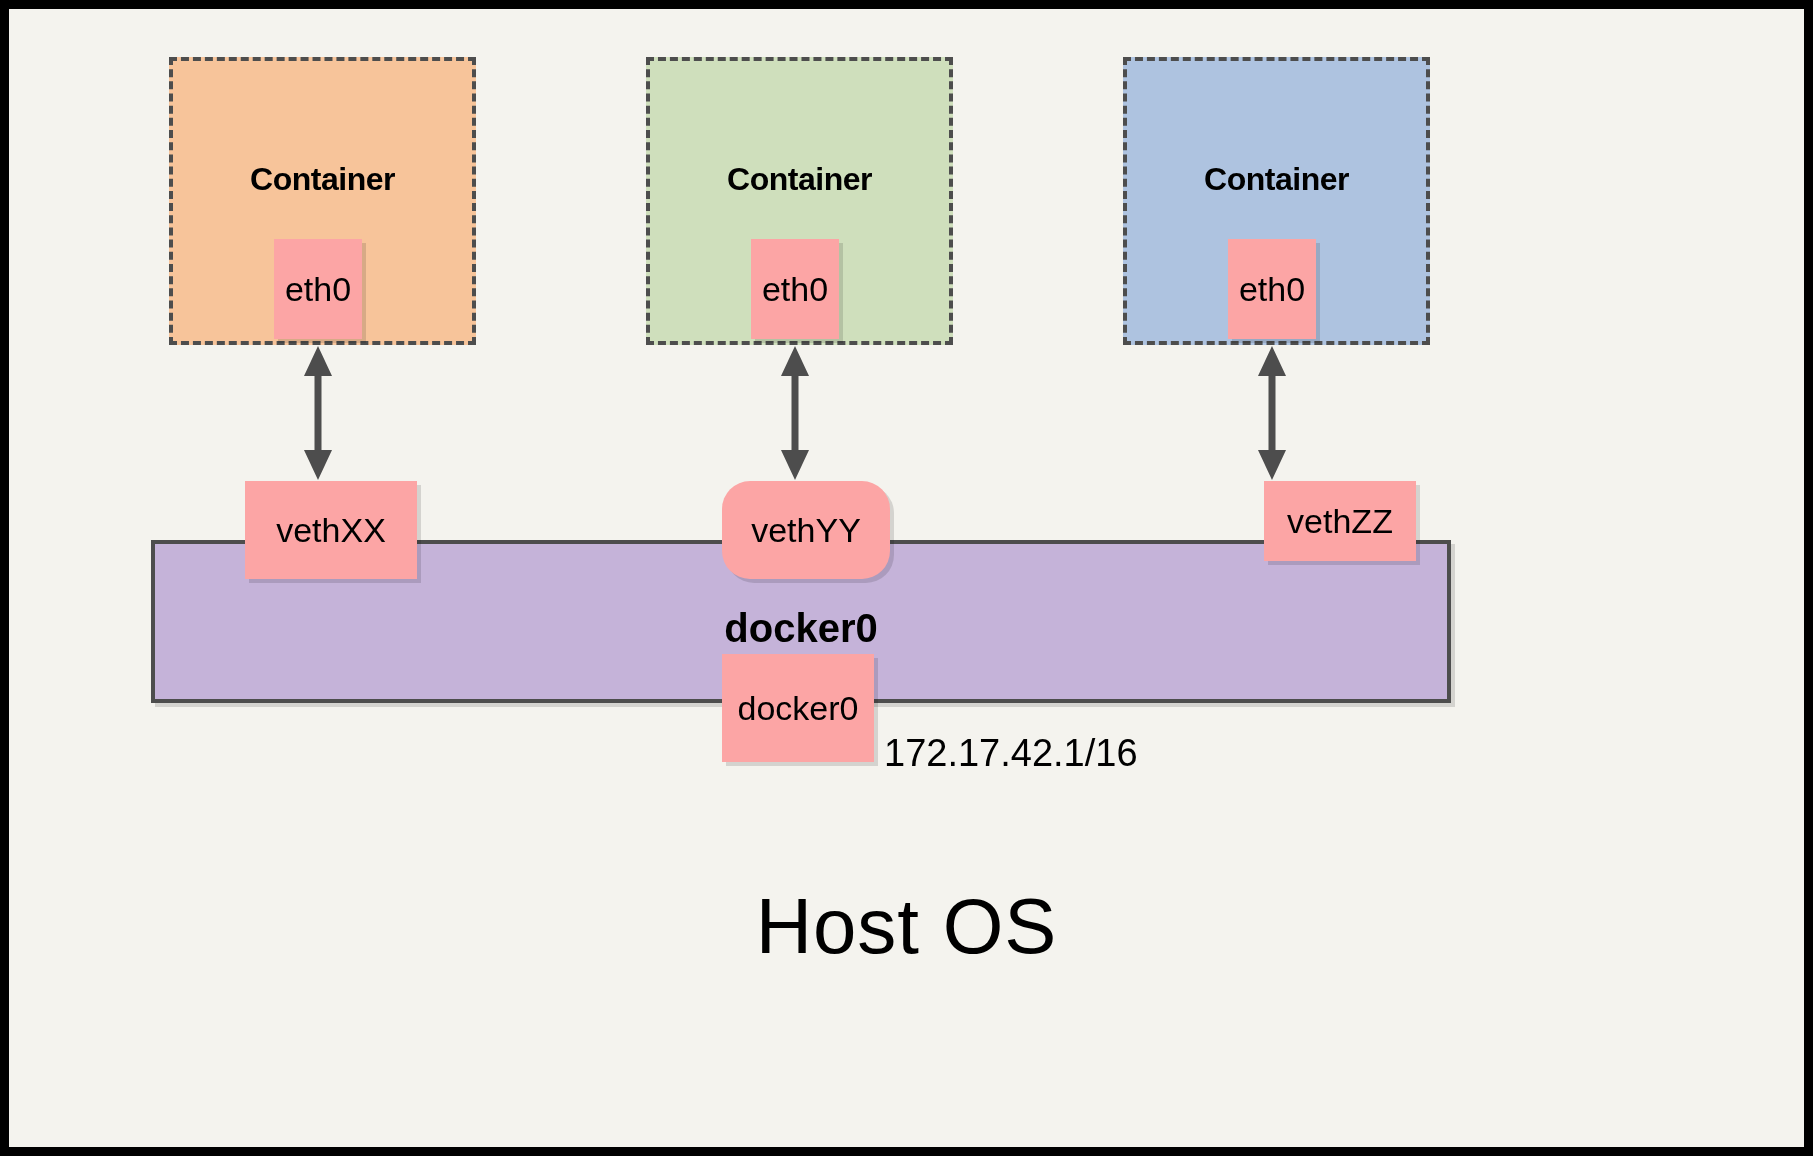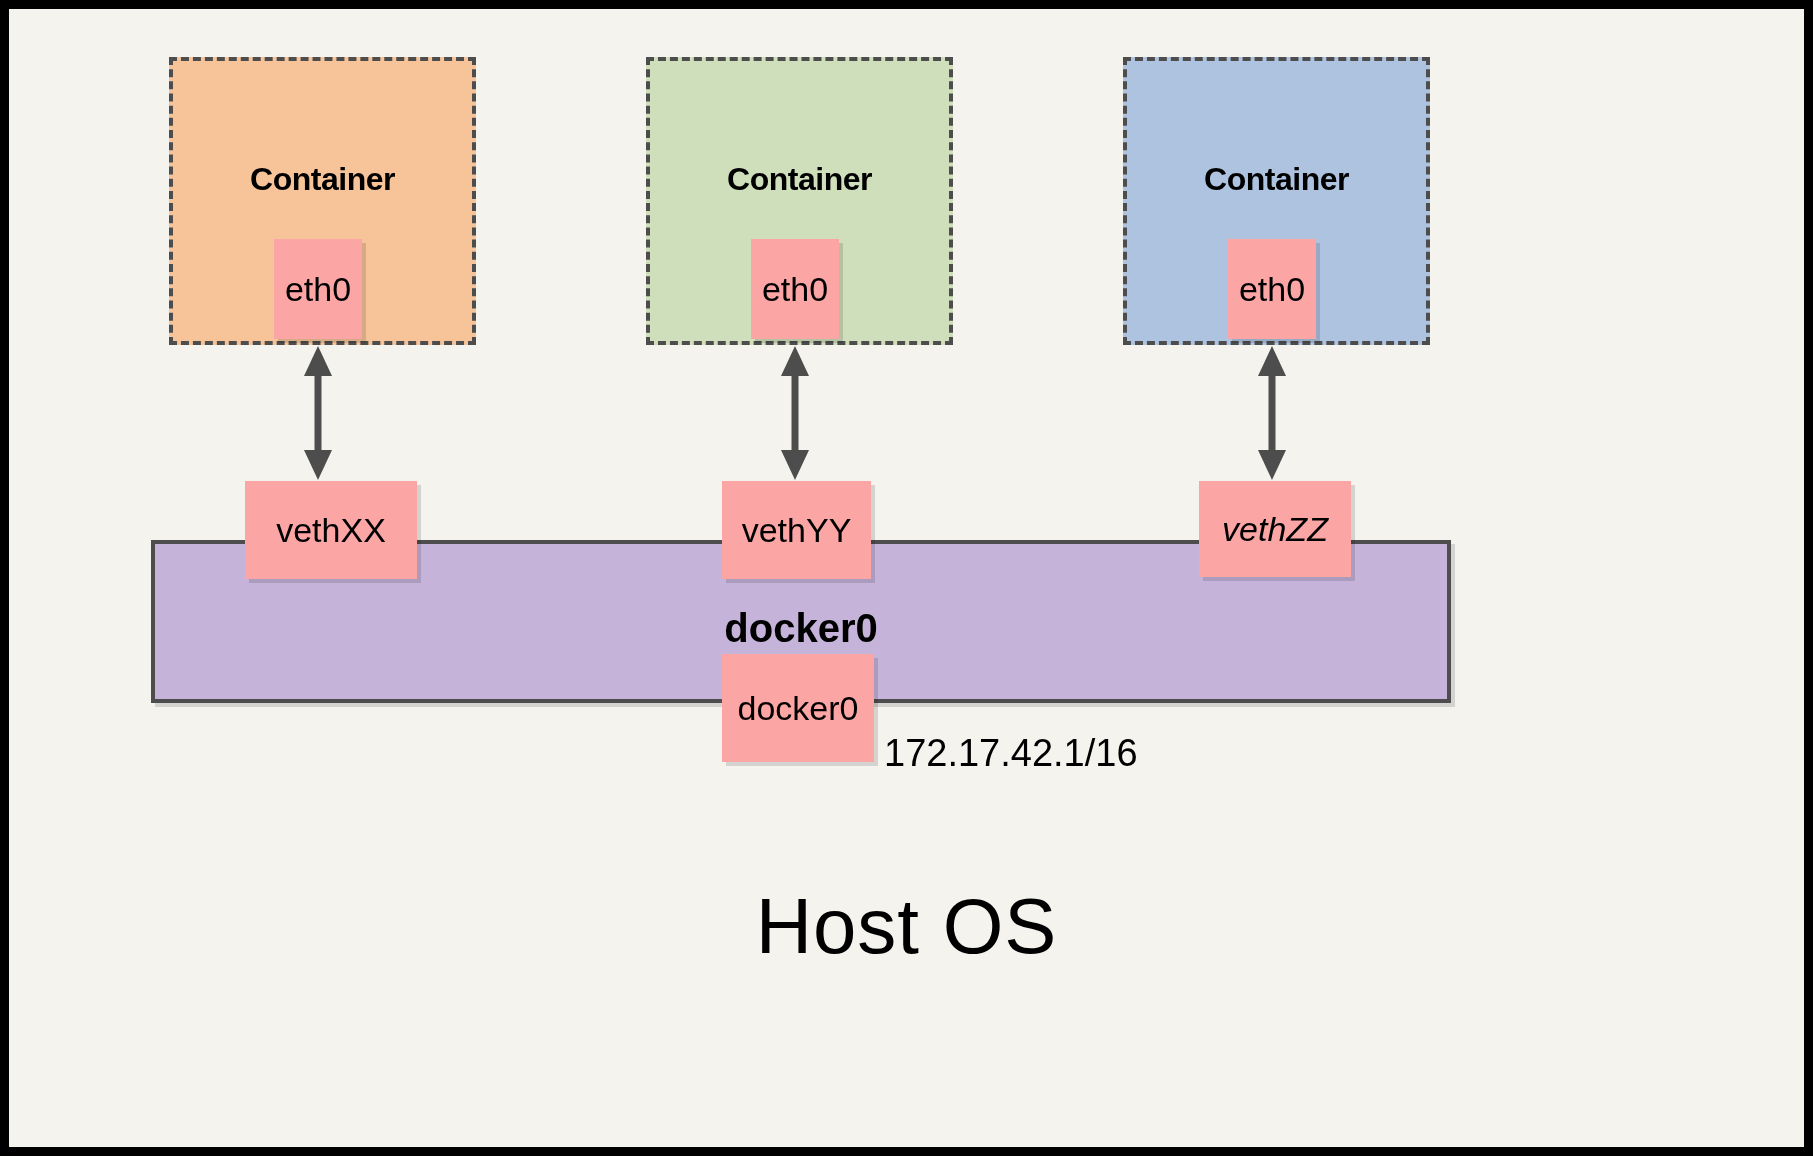--- a/index.html
+++ b/index.html
@@ -134,25 +134,25 @@
   </svg>
 
   <div id="docker0-bar" style="left:142px; top:531px; width:1300px; height:163px;">
     <div id="docker0-bar-label" style="top:62px;">docker0</div>
   </div>
 
   <div class="note-box" style="left:236px; top:472px; width:172px; height:98px;">
     <span>vethXX</span>
   </div>
 
-  <div class="note-box" style="left:713px; top:472px; width:149px; height:98px;">
+  <div class="note-box" style="left:713px; top:472px; width:168px; height:98px;border-radius:28px;">
     <span>vethYY</span>
   </div>
 
-  <div class="note-box" style="left:1190px; top:472px; width:152px; height:96px;font-style:italic;">
+  <div class="note-box" style="left:1255px; top:472px; width:152px; height:80px;">
     <span>vethZZ</span>
   </div>
 
   <div class="note-box" style="left:713px; top:645px; width:152px; height:108px;">
     <span>docker0</span>
   </div>
 
   <div class="plain-text" id="ip-label" style="left:875px; top:723px;">172.17.42.1/16</div>
 
   <div class="plain-text" id="host-os-label" style="top:848px;margin-top:24px;">Host OS</div>

